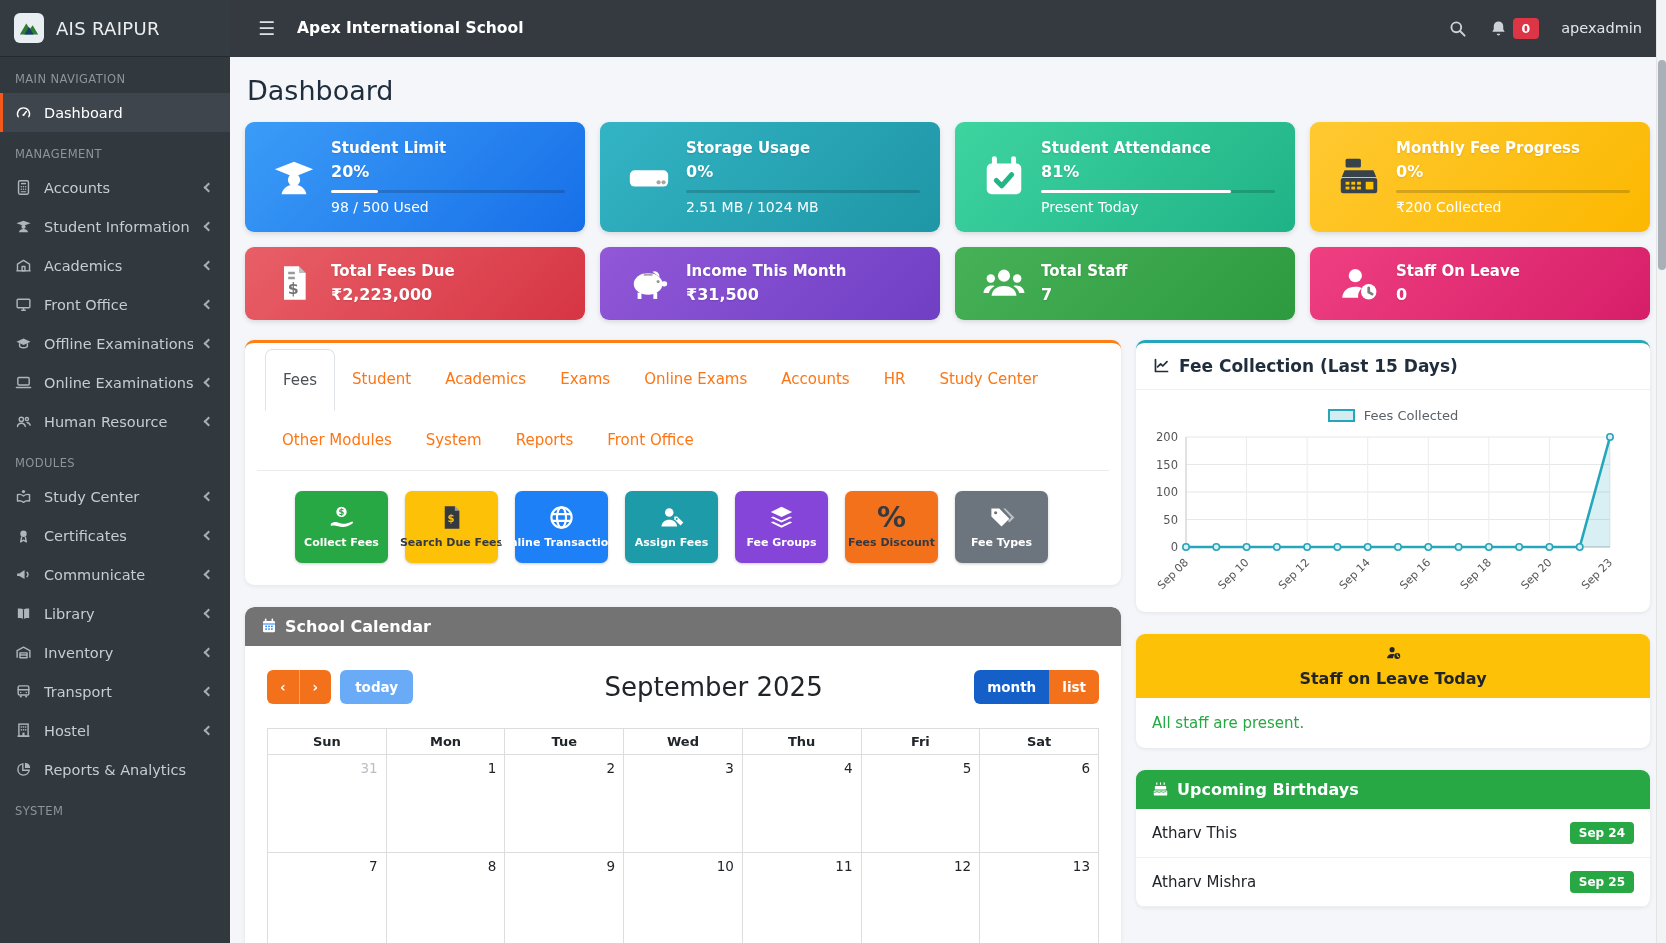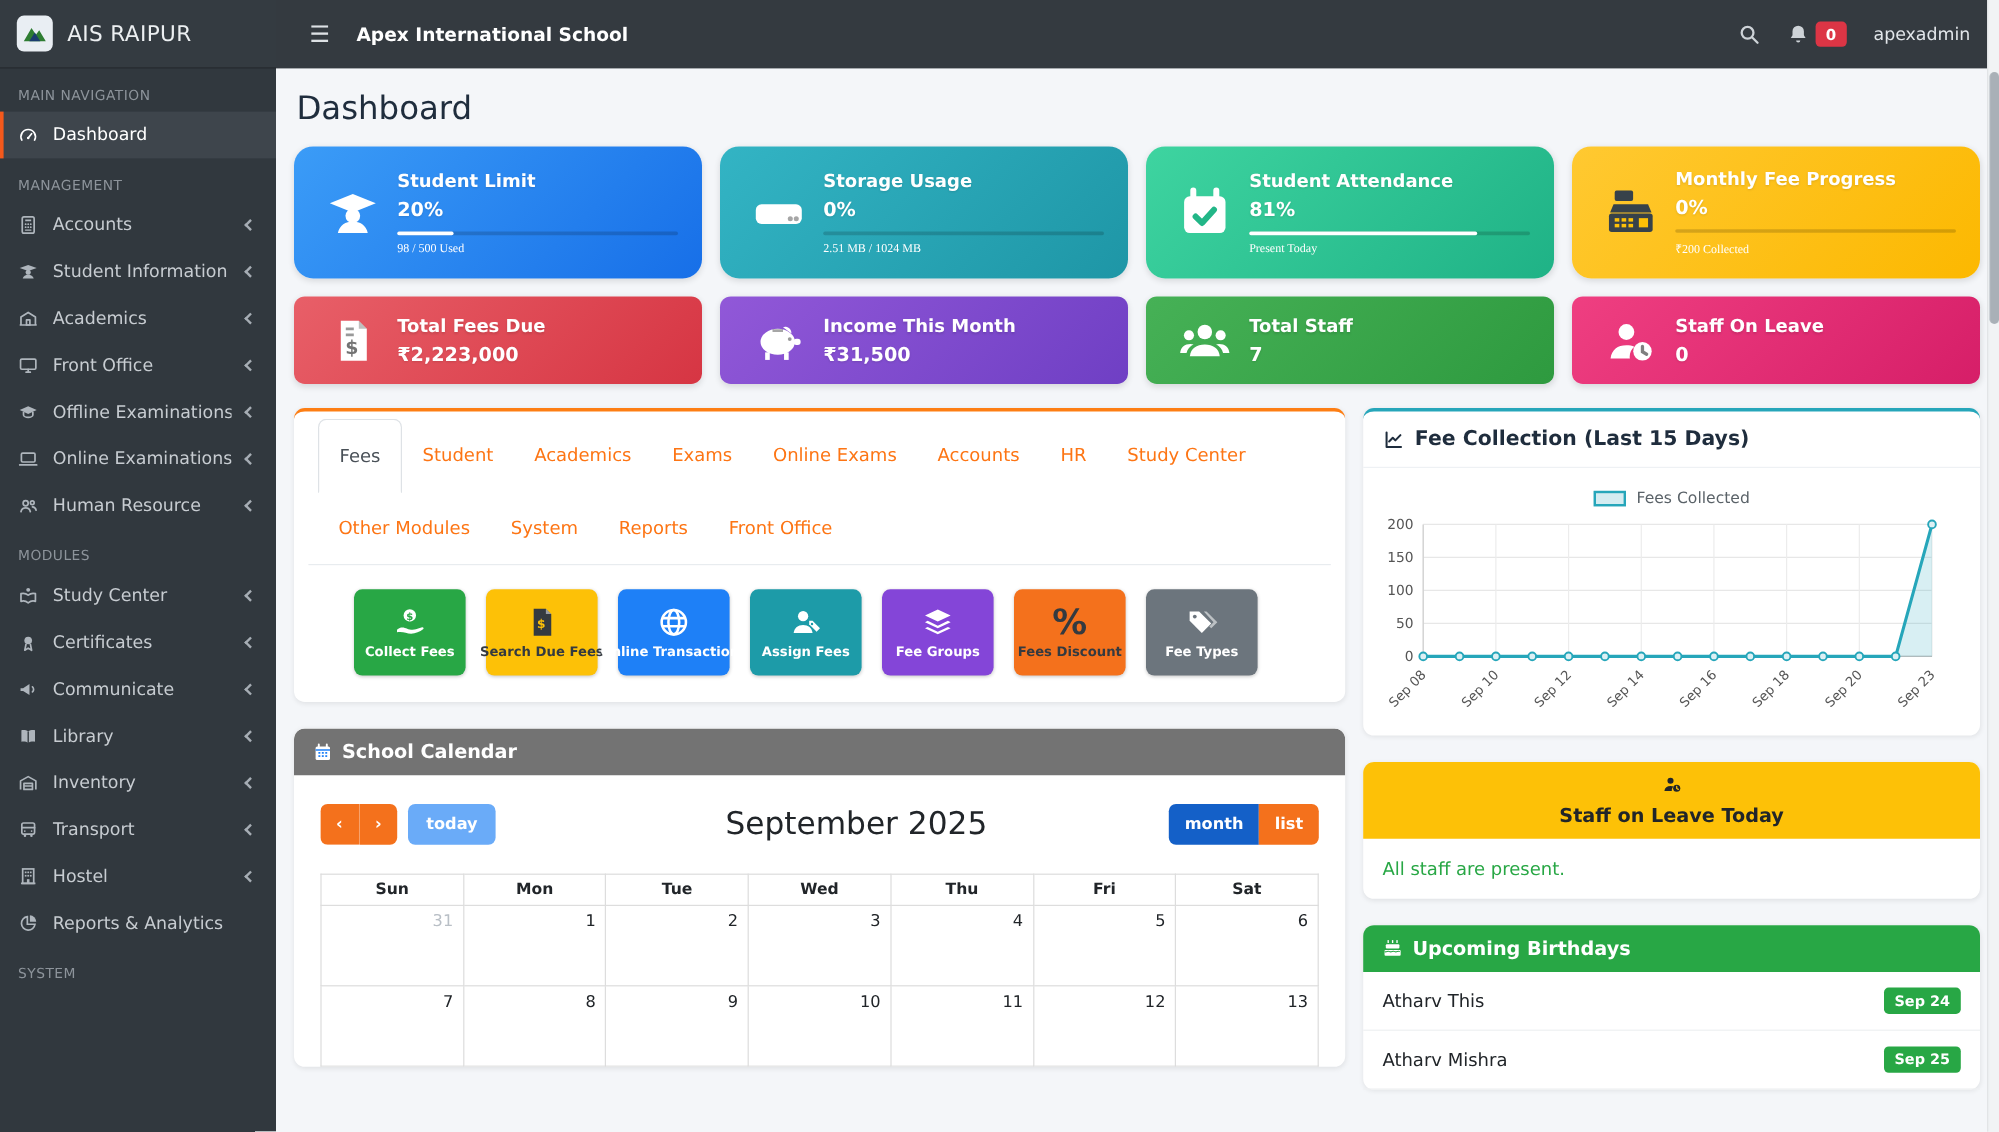--- a/index.html
+++ b/index.html
@@ -29,29 +29,29 @@
   .icon-btn { display:flex; align-items:center; cursor:pointer; }
   .badge-count { background:#dc3545; color:#fff; font-size:12.5px; font-weight:bold; border-radius:4px; padding:3px 9px; margin-left:5px; }
   .username { font-size:14.5px; color:#e2e6ea; cursor:pointer; }
 
   .content { flex:1 1 auto; padding:14px 16px 0 15px; overflow:hidden; }
   .page-title { font-size:27px; font-weight:500; color:#1f2d3d; margin:4px 0 16px 2px; }
 
   
   .stat-grid { display:grid; grid-template-columns:repeat(4,1fr); gap:15px; margin-bottom:20px; }
   .stat-box { border-radius:9px; color:#fff; display:flex; align-items:center; padding:0 20px; box-shadow:0 2px 5px rgba(0,0,0,.12); cursor:pointer; }
-  .stat-box.tall { height:110px;border-radius:16px; }
+  .stat-box.tall { height:110px; }
   .stat-box.short { height:73px; }
   .stat-icon { width:58px; display:flex; justify-content:center; }
   .stat-body { flex:1; padding-left:8px; }
   .stat-title { font-size:15px; font-weight:600; text-shadow:0 1px 2px rgba(0,0,0,.12); }
   .stat-value { font-size:16px; font-weight:bold; margin-top:5px; text-shadow:0 1px 2px rgba(0,0,0,.12); }
   .stat-track { height:3px; background:rgba(0,0,0,.16); border-radius:2px; margin-top:9px; }
   .stat-fill { height:3px; background:#fff; border-radius:2px; }
-  .stat-sub { font-size:10px; margin-top:6px;font-family:Liberation Serif, serif; }
+  .stat-sub { font-size:14px; margin-top:6px; }
 
   
   .lower { display:grid; grid-template-columns:1fr 514px; gap:15px; align-items:start; }
   .card { background:#fff; border-radius:9px; box-shadow:0 1px 4px rgba(0,0,0,.08); }
 
   
   .tabs-card { border-top:3px solid #fd7e14; padding:0 12px; }
   .nav-tabs { list-style:none; display:flex; flex-wrap:wrap; border-bottom:1px solid #e8ecef; padding:6px 8px 0; }
   .nav-tabs li { padding:21px 17px; font-size:15px; color:#fd7514; cursor:pointer; white-space:nowrap; }
   .nav-tabs li.active { color:#495057; background:#fff; border:1px solid #dee2e6; border-bottom-color:#fff; border-radius:7px 7px 0 0; margin-bottom:-1px; }
@@ -67,21 +67,21 @@
   .btn-group { display:flex; }
   .cal-btn { border:none; color:#fff; font-size:13.5px; font-weight:bold; padding:9px 13px; cursor:pointer; font-family:inherit; }
   .btn-prev { background:#f4711c; border-radius:6px 0 0 6px; border-right:1px solid rgba(255,255,255,.35); }
   .btn-next { background:#f4711c; border-radius:0 6px 6px 0; }
   .btn-today { background:#6aabf8; border-radius:6px; margin-left:9px; padding:9px 15px; }
   .cal-title { flex:1; text-align:center; font-size:26px; font-weight:500; color:#212529;padding-left:40px; }
   .btn-month { background:#1460c8; border-radius:6px 0 0 6px; }
   .btn-list { background:#f4711c; border-radius:0 6px 6px 0; }
   .cal-table { width:100%; border-collapse:collapse; table-layout:fixed; margin-top:4px; }
   .cal-table th { border:1px solid #ddd; font-size:13px; padding:5px 0; color:#212529; }
-  .cal-table td { border:1px solid #ddd; height:67px; vertical-align:top; text-align:right; padding:5px 8px; font-size:13.5px; color:#212529; cursor:pointer; }
+  .cal-table td { border:1px solid #ddd; height:98px; vertical-align:top; text-align:right; padding:5px 8px; font-size:13.5px; color:#212529; cursor:pointer; }
   .cal-table td.muted { color:#b9bfc6; }
 
   
   .chart-card { border-top:3px solid #26a6ba; }
   .chart-head { padding:13px 17px; font-size:17px; font-weight:bold; color:#1f2d3d; display:flex; align-items:center; gap:9px; border-bottom:1px solid #eef1f4; }
   .chart-body { padding:12px 8px 10px; }
   .legend { display:flex; align-items:center; justify-content:center; gap:9px; margin:6px 0 4px; }
   .legend-swatch { width:27px; height:13px; background:#d4ecf1; border:2.5px solid #26a6ba; }
   .legend-label { font-size:13px; color:#5a6268; }
 

